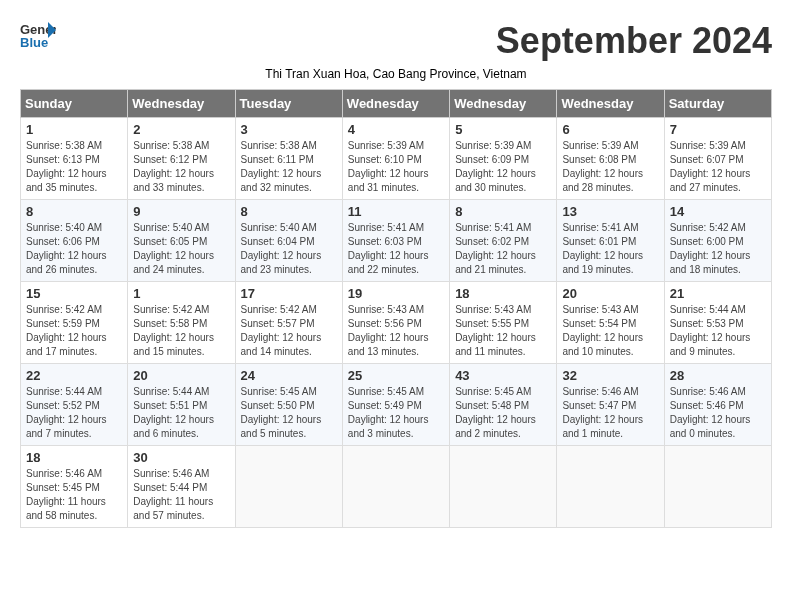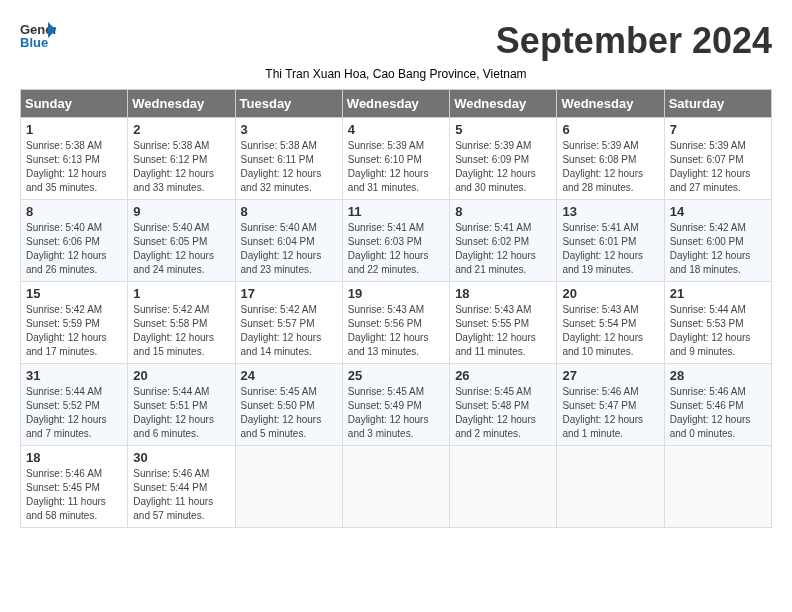--- a/index.html
+++ b/index.html
@@ -261,21 +261,21 @@
         <td>
           <span class="day-num">21</span>
           <div class="day-info" style="white-space: pre-line;">Sunrise: 5:44 AM
 Sunset: 5:53 PM
 Daylight: 12 hours
 and 9 minutes.</div>
         </td>
       </tr>
       <tr>
         <td>
-          <span class="day-num">31</span>
+          <span class="day-num">22</span>
           <div class="day-info" style="white-space: pre-line;">Sunrise: 5:44 AM
 Sunset: 5:52 PM
 Daylight: 12 hours
 and 7 minutes.</div>
         </td>
         <td>
           <span class="day-num">20</span>
           <div class="day-info" style="white-space: pre-line;">Sunrise: 5:44 AM
 Sunset: 5:51 PM
 Daylight: 12 hours
@@ -289,28 +289,28 @@
 and 5 minutes.</div>
         </td>
         <td>
           <span class="day-num">25</span>
           <div class="day-info" style="white-space: pre-line;">Sunrise: 5:45 AM
 Sunset: 5:49 PM
 Daylight: 12 hours
 and 3 minutes.</div>
         </td>
         <td>
-          <span class="day-num">26</span>
+          <span class="day-num">43</span>
           <div class="day-info" style="white-space: pre-line;">Sunrise: 5:45 AM
 Sunset: 5:48 PM
 Daylight: 12 hours
 and 2 minutes.</div>
         </td>
         <td>
-          <span class="day-num">27</span>
+          <span class="day-num">32</span>
           <div class="day-info" style="white-space: pre-line;">Sunrise: 5:46 AM
 Sunset: 5:47 PM
 Daylight: 12 hours
 and 1 minute.</div>
         </td>
         <td>
           <span class="day-num">28</span>
           <div class="day-info" style="white-space: pre-line;">Sunrise: 5:46 AM
 Sunset: 5:46 PM
 Daylight: 12 hours

